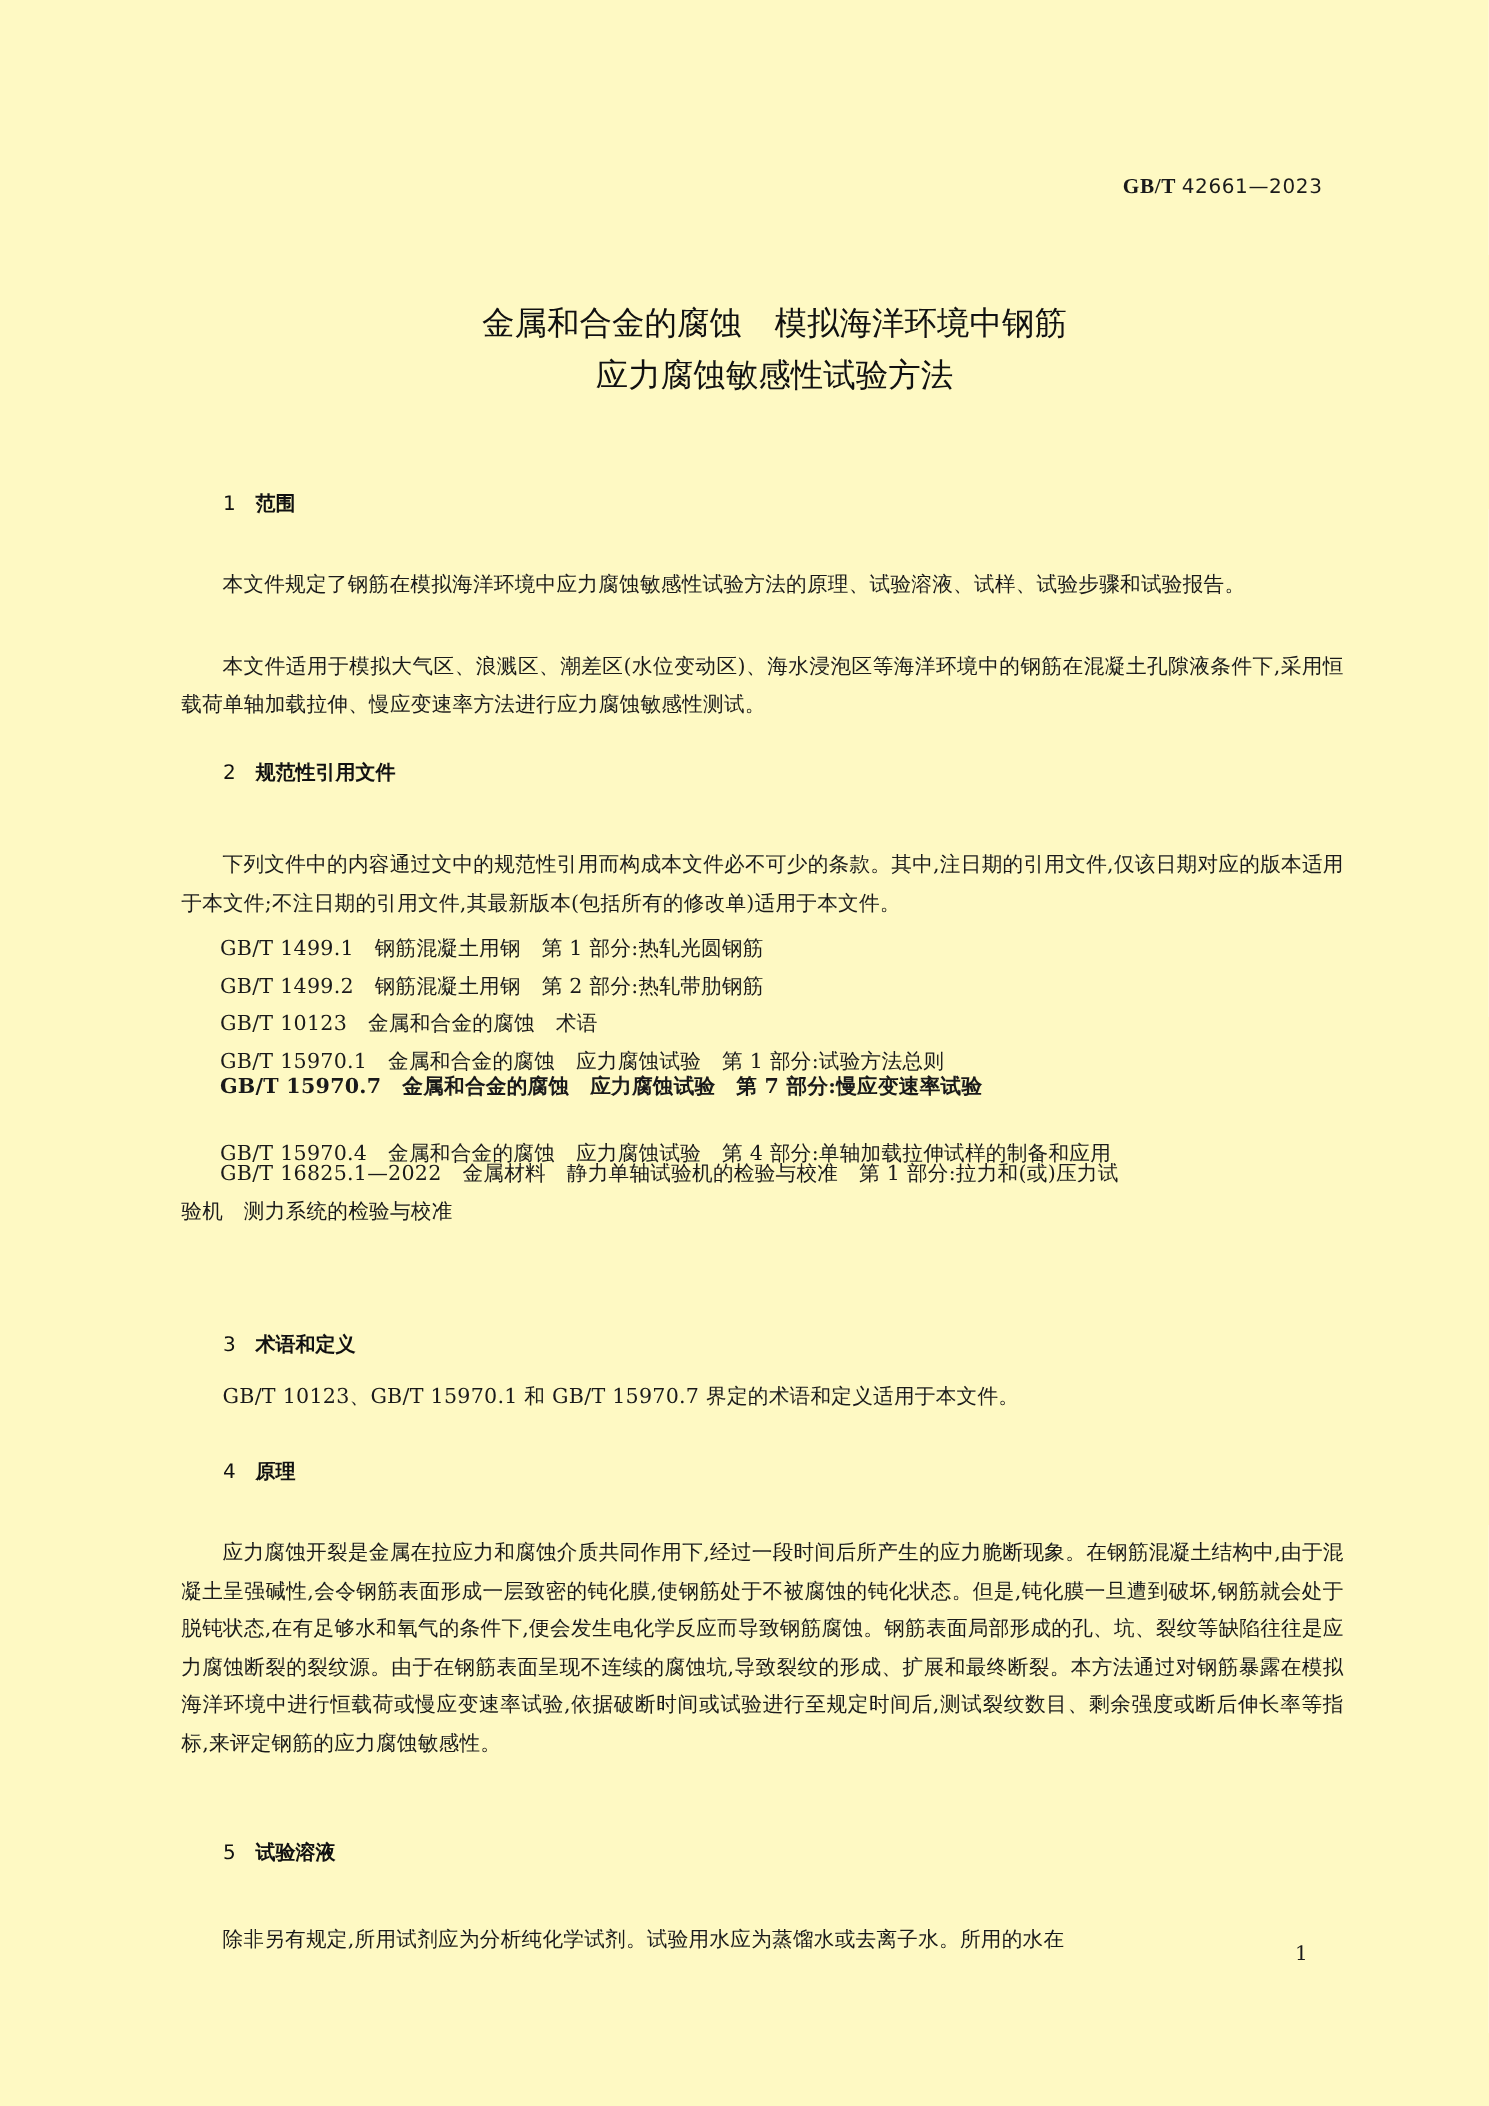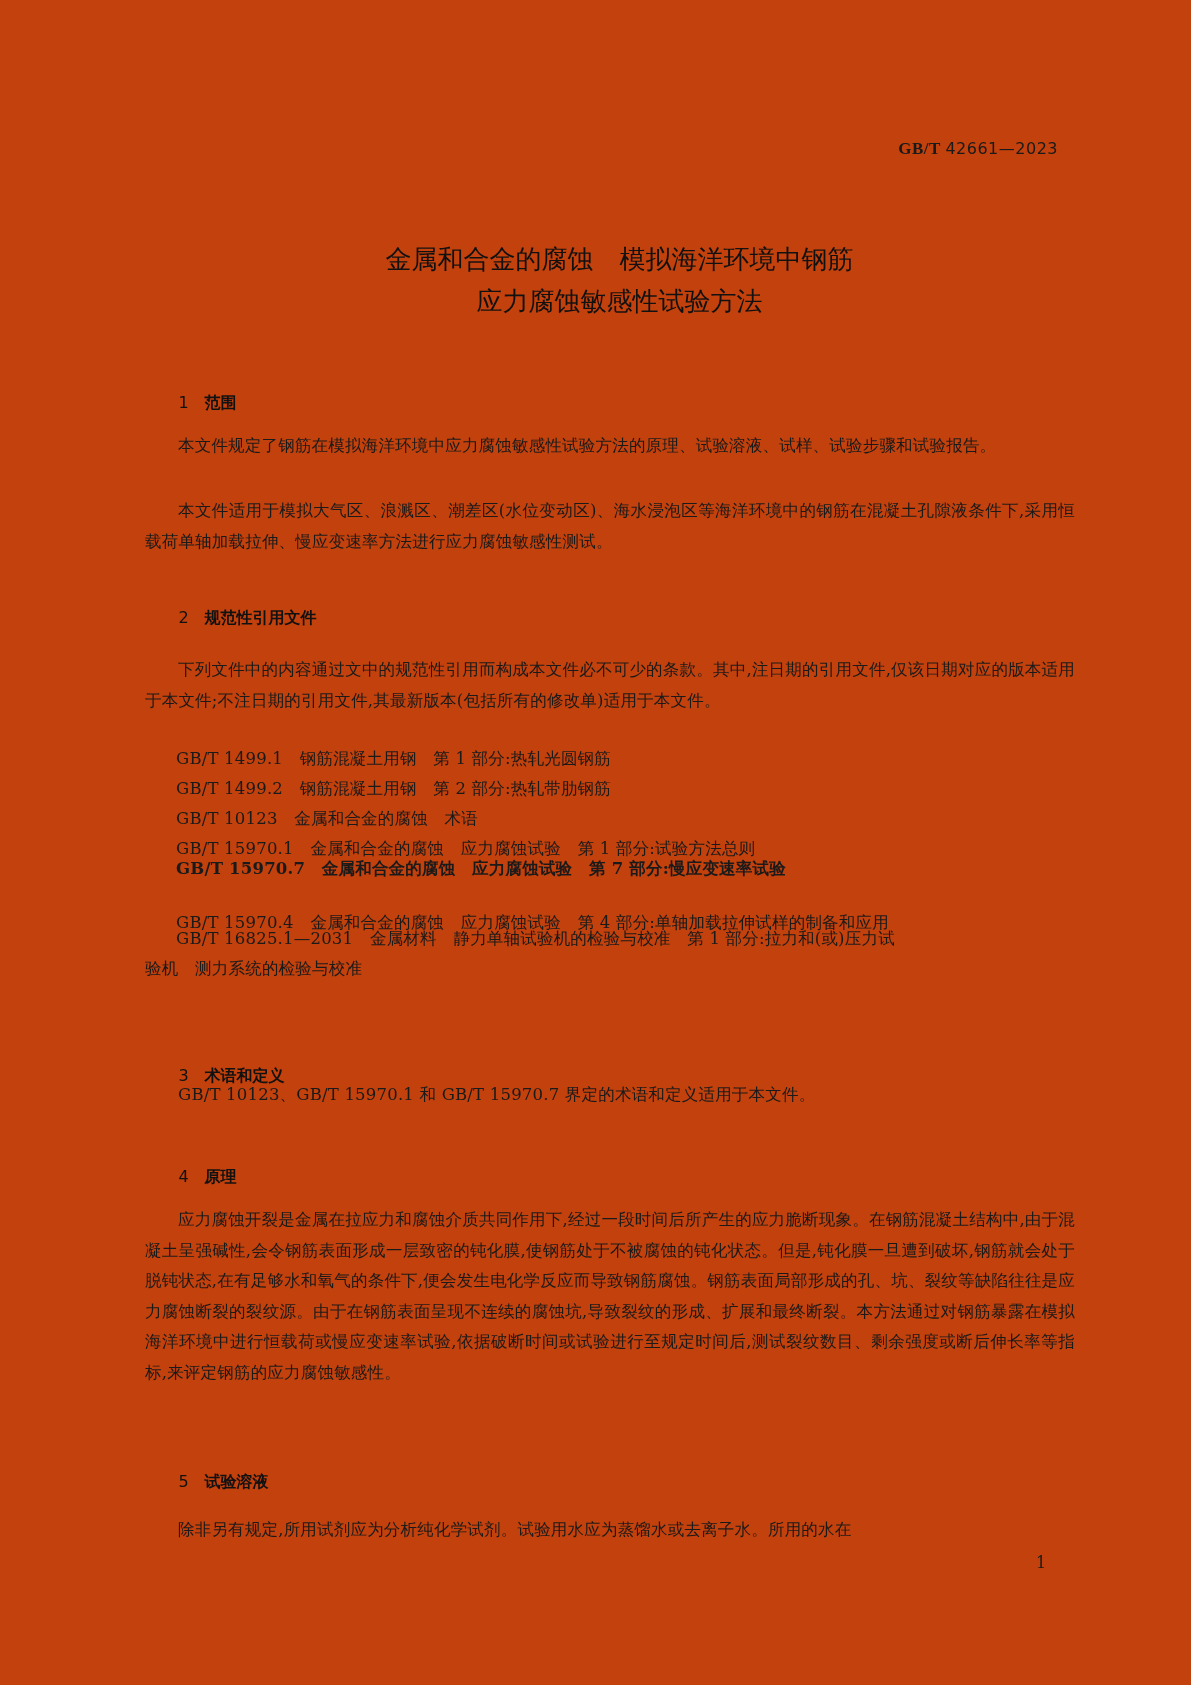--- a/index.html
+++ b/index.html
@@ -1,29 +1,29 @@
 <!DOCTYPE html>
 <html><head>
 <meta charset="utf-8">
 <style>
   html, body { margin: 0; padding: 0; background: #ffffff; }
   body { width: 1191px; height: 1685px; position: relative; overflow: hidden;
          font-family: "DejaVu Serif", "Liberation Serif", serif; color: #1a1a1a; }
-  .page { position: absolute; left: 0; top: 0; width: 1191px; height: 1685px; background: #c2410c; }
+  .page { position: absolute; left: 0; top: 0; width: 1191px; height: 1685px; background: #fef9c3; }
   .std-code { position: absolute; right: 133px; top: 139px; font-size: 17px;
               font-family: "Liberation Serif", serif; font-weight: bold; letter-spacing: 0.5px; }
   .std-code .num { font-family: "DejaVu Sans", sans-serif; font-weight: normal; font-size: 16px; }
   .title { position: absolute; left: 0; width: 1191px; top: 238px; text-align: center;
            font-family: "DejaVu Sans", sans-serif; font-size: 26px; line-height: 42px; color: #111; }
   .title div { white-space: pre; padding-left: 48px; }
   .body { position: absolute; left: 145px; width: 930px; top: 0; }
   .h { position: absolute; left: 0; font-family: "DejaVu Sans", sans-serif; font-size: 16px; font-weight: bold; color: #111; white-space: pre; }
   .h .n { display: inline-block; width: 26px; font-weight: normal; }
   .p { position: absolute; left: 0; width: 930px; font-size: 16.5px; line-height: 30.5px;
-       text-align: justify; text-indent: 2em; letter-spacing: 0.2px; }
+       text-align: justify; text-indent: 2em; letter-spacing: 0.2px; margin-top: 22px; }
   .ref { position: absolute; left: 31px; font-size: 16.5px; white-space: pre; letter-spacing: 0.2px; }
   .ref-cont { position: absolute; left: 0; font-size: 16.5px; white-space: pre; letter-spacing: 0.2px; }
   .pageno { position: absolute; left: 1036px; top: 1553px; font-size: 16px; }
 </style>
 </head>
 <body>
 
 <div class="page">
 
   <div class="std-code">
@@ -47,21 +47,21 @@
     <div class="h" style="top:589px;">
       <span class="n">2</span><span>规范性引用文件</span>
     </div>
     <div class="p" style="top:655px;">下列文件中的内容通过文中的规范性引用而构成本文件必不可少的条款。其中,注日期的引用文件,仅该日期对应的版本适用于本文件;不注日期的引用文件,其最新版本(包括所有的修改单)适用于本文件。</div>
     <div class="ref" style="top:748px;">GB/T 1499.1　钢筋混凝土用钢　第 1 部分:热轧光圆钢筋</div>
     <div class="ref" style="top:778px;">GB/T 1499.2　钢筋混凝土用钢　第 2 部分:热轧带肋钢筋</div>
     <div class="ref" style="top:808px;">GB/T 10123　金属和合金的腐蚀　术语</div>
     <div class="ref" style="top:838px;">GB/T 15970.1　金属和合金的腐蚀　应力腐蚀试验　第 1 部分:试验方法总则</div>
     <div class="ref" style="top:868px;margin-top:44px;">GB/T 15970.4　金属和合金的腐蚀　应力腐蚀试验　第 4 部分:单轴加载拉伸试样的制备和应用</div>
     <div class="ref" style="top:858px;font-weight:bold;">GB/T 15970.7　金属和合金的腐蚀　应力腐蚀试验　第 7 部分:慢应变速率试验</div>
-    <div class="ref" style="top:928px;">GB/T 16825.1—2031　金属材料　静力单轴试验机的检验与校准　第 1 部分:拉力和(或)压力试</div>
+    <div class="ref" style="top:928px;">GB/T 16825.1—2022　金属材料　静力单轴试验机的检验与校准　第 1 部分:拉力和(或)压力试</div>
     <div class="ref-cont" style="top:958px;">验机　测力系统的检验与校准</div>
 
     <div class="h" style="top:1047px;">
       <span class="n">3</span><span>术语和定义</span>
     </div>
     <div class="p" style="top:1080px;">GB/T 10123、GB/T 15970.1 和 GB/T 15970.7 界定的术语和定义适用于本文件。</div>
 
     <div class="h" style="top:1148px;">
       <span class="n">4</span><span>原理</span>
     </div>

